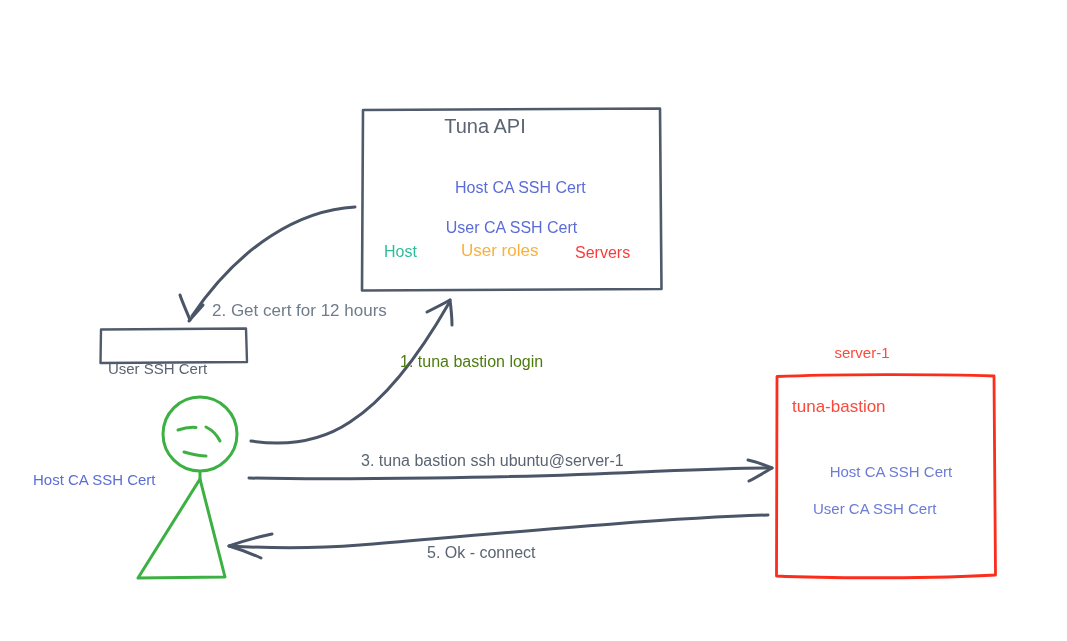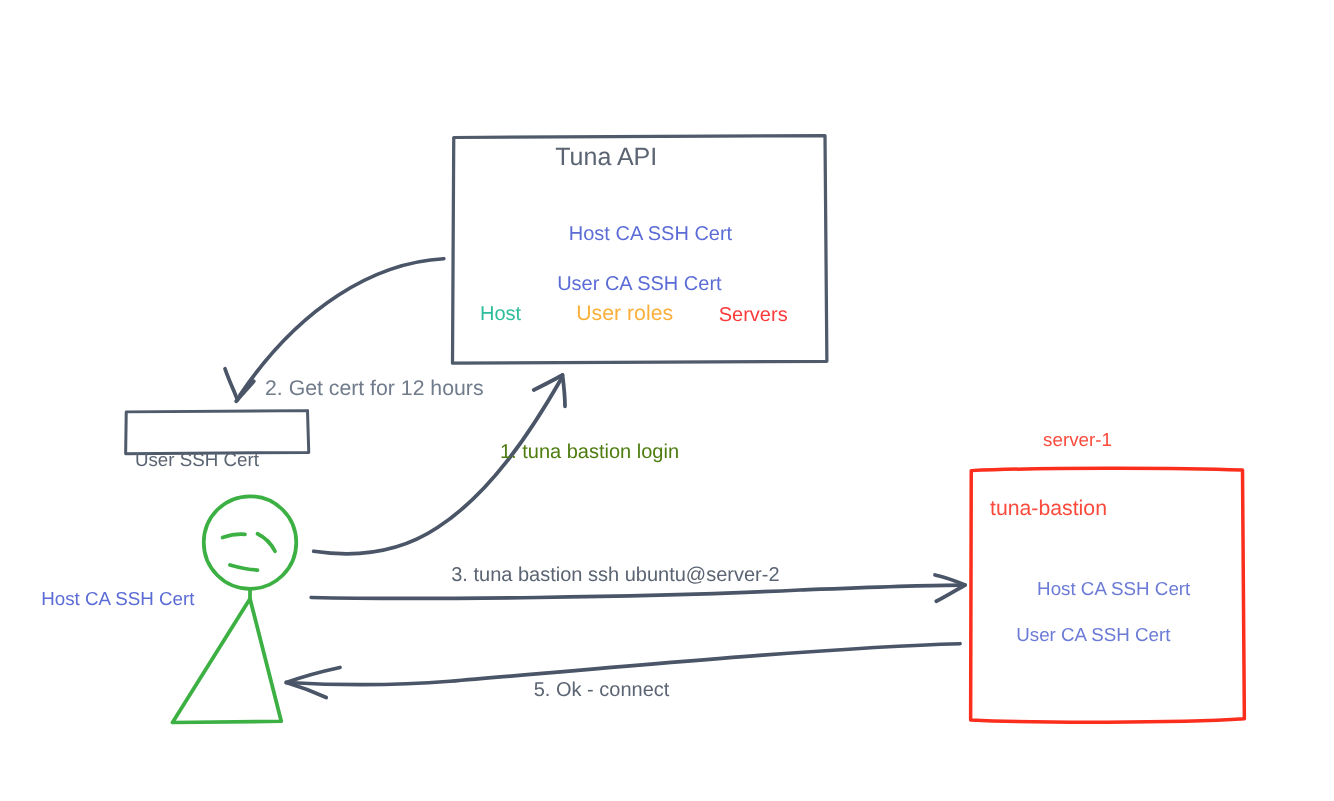--- a/index.html
+++ b/index.html
@@ -222,21 +222,21 @@
   </div>
 
   <div class="lbl" id="tuna-tag-users">Host</div>
   <div class="lbl" id="tuna-tag-roles">User roles</div>
   <div class="lbl" id="tuna-tag-servers">Servers</div>
 
   <div class="lbl" id="user-ssh-cert-label">User SSH Cert</div>
 
   <div class="lbl" id="step2-label">2. Get cert for 12 hours</div>
   <div class="lbl" id="step1-label">1. tuna bastion login</div>
-  <div class="lbl" id="step3-label">3. tuna bastion ssh ubuntu@server-2</div>
+  <div class="lbl" id="step3-label">3. tuna bastion ssh ubuntu@server-1</div>
   <div class="lbl" id="step5-label">5. Ok - connect</div>
 
   <div class="lbl" id="server-name-label">server-1</div>
 
   <div class="lbl" id="bastion-title">tuna-bastion</div>
 
   <div class="lbl" id="bastion-certs">
     <span>Host CA SSH Cert</span>
     <span class="line2">User CA SSH Cert</span>
   </div>

